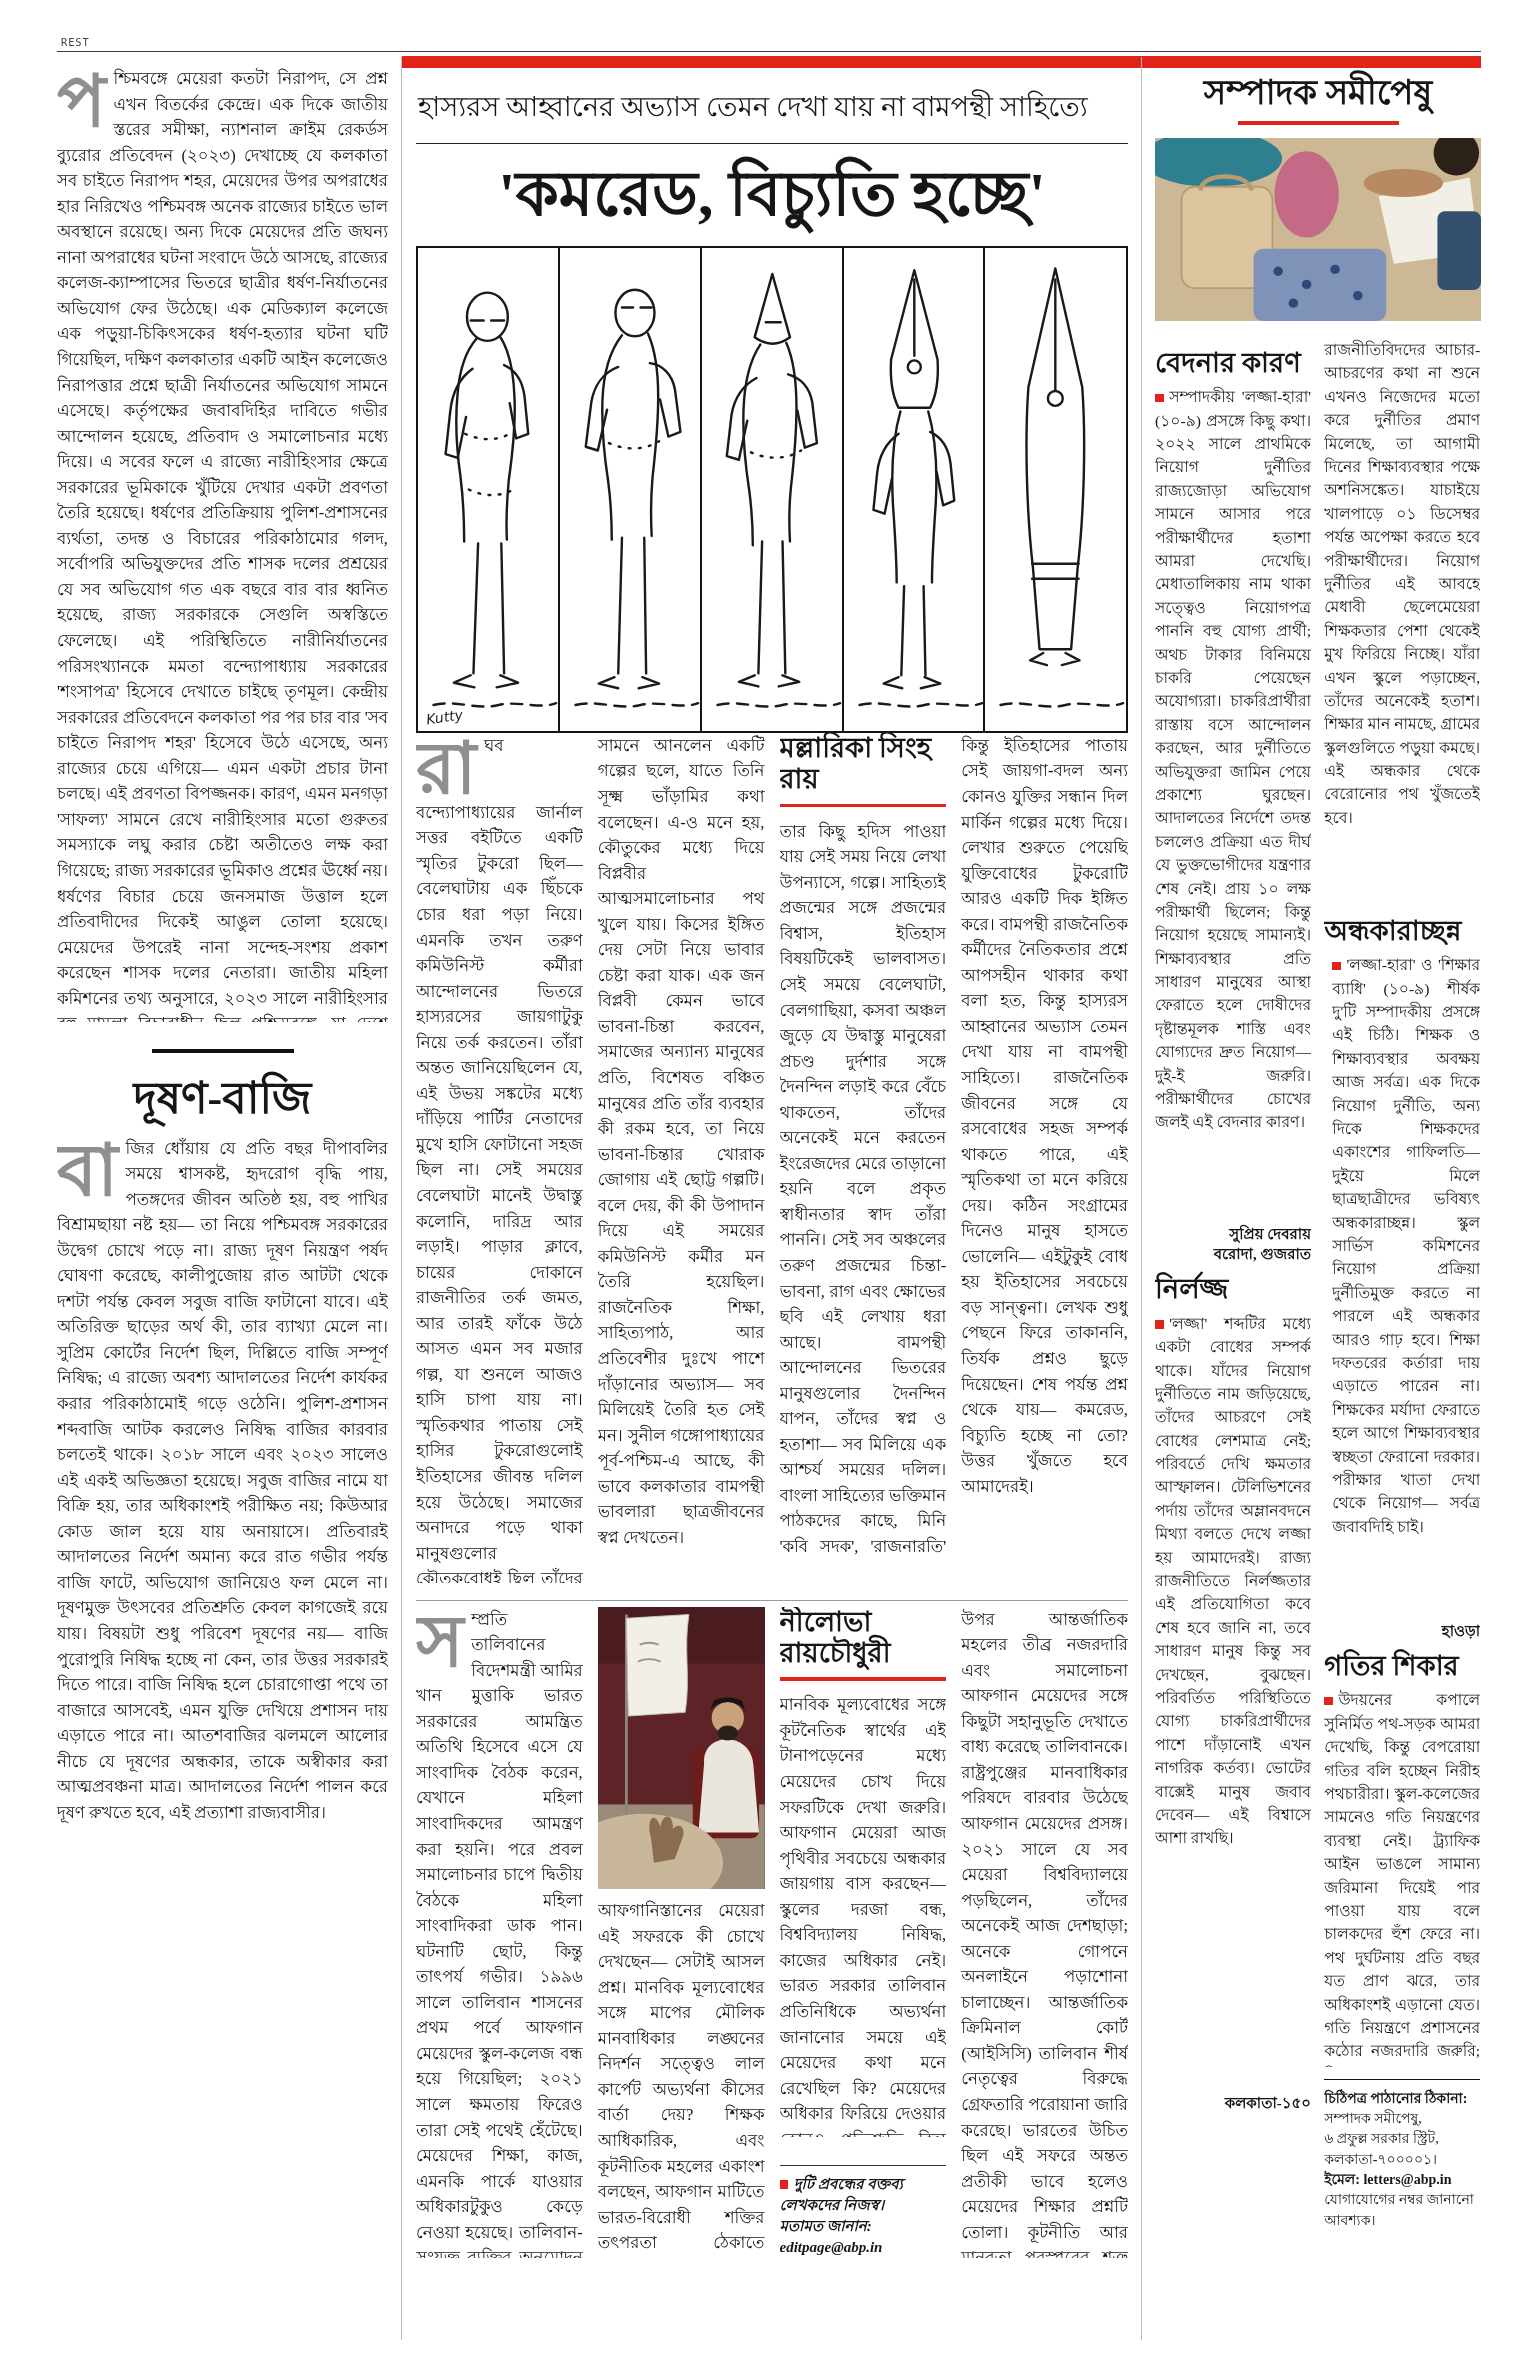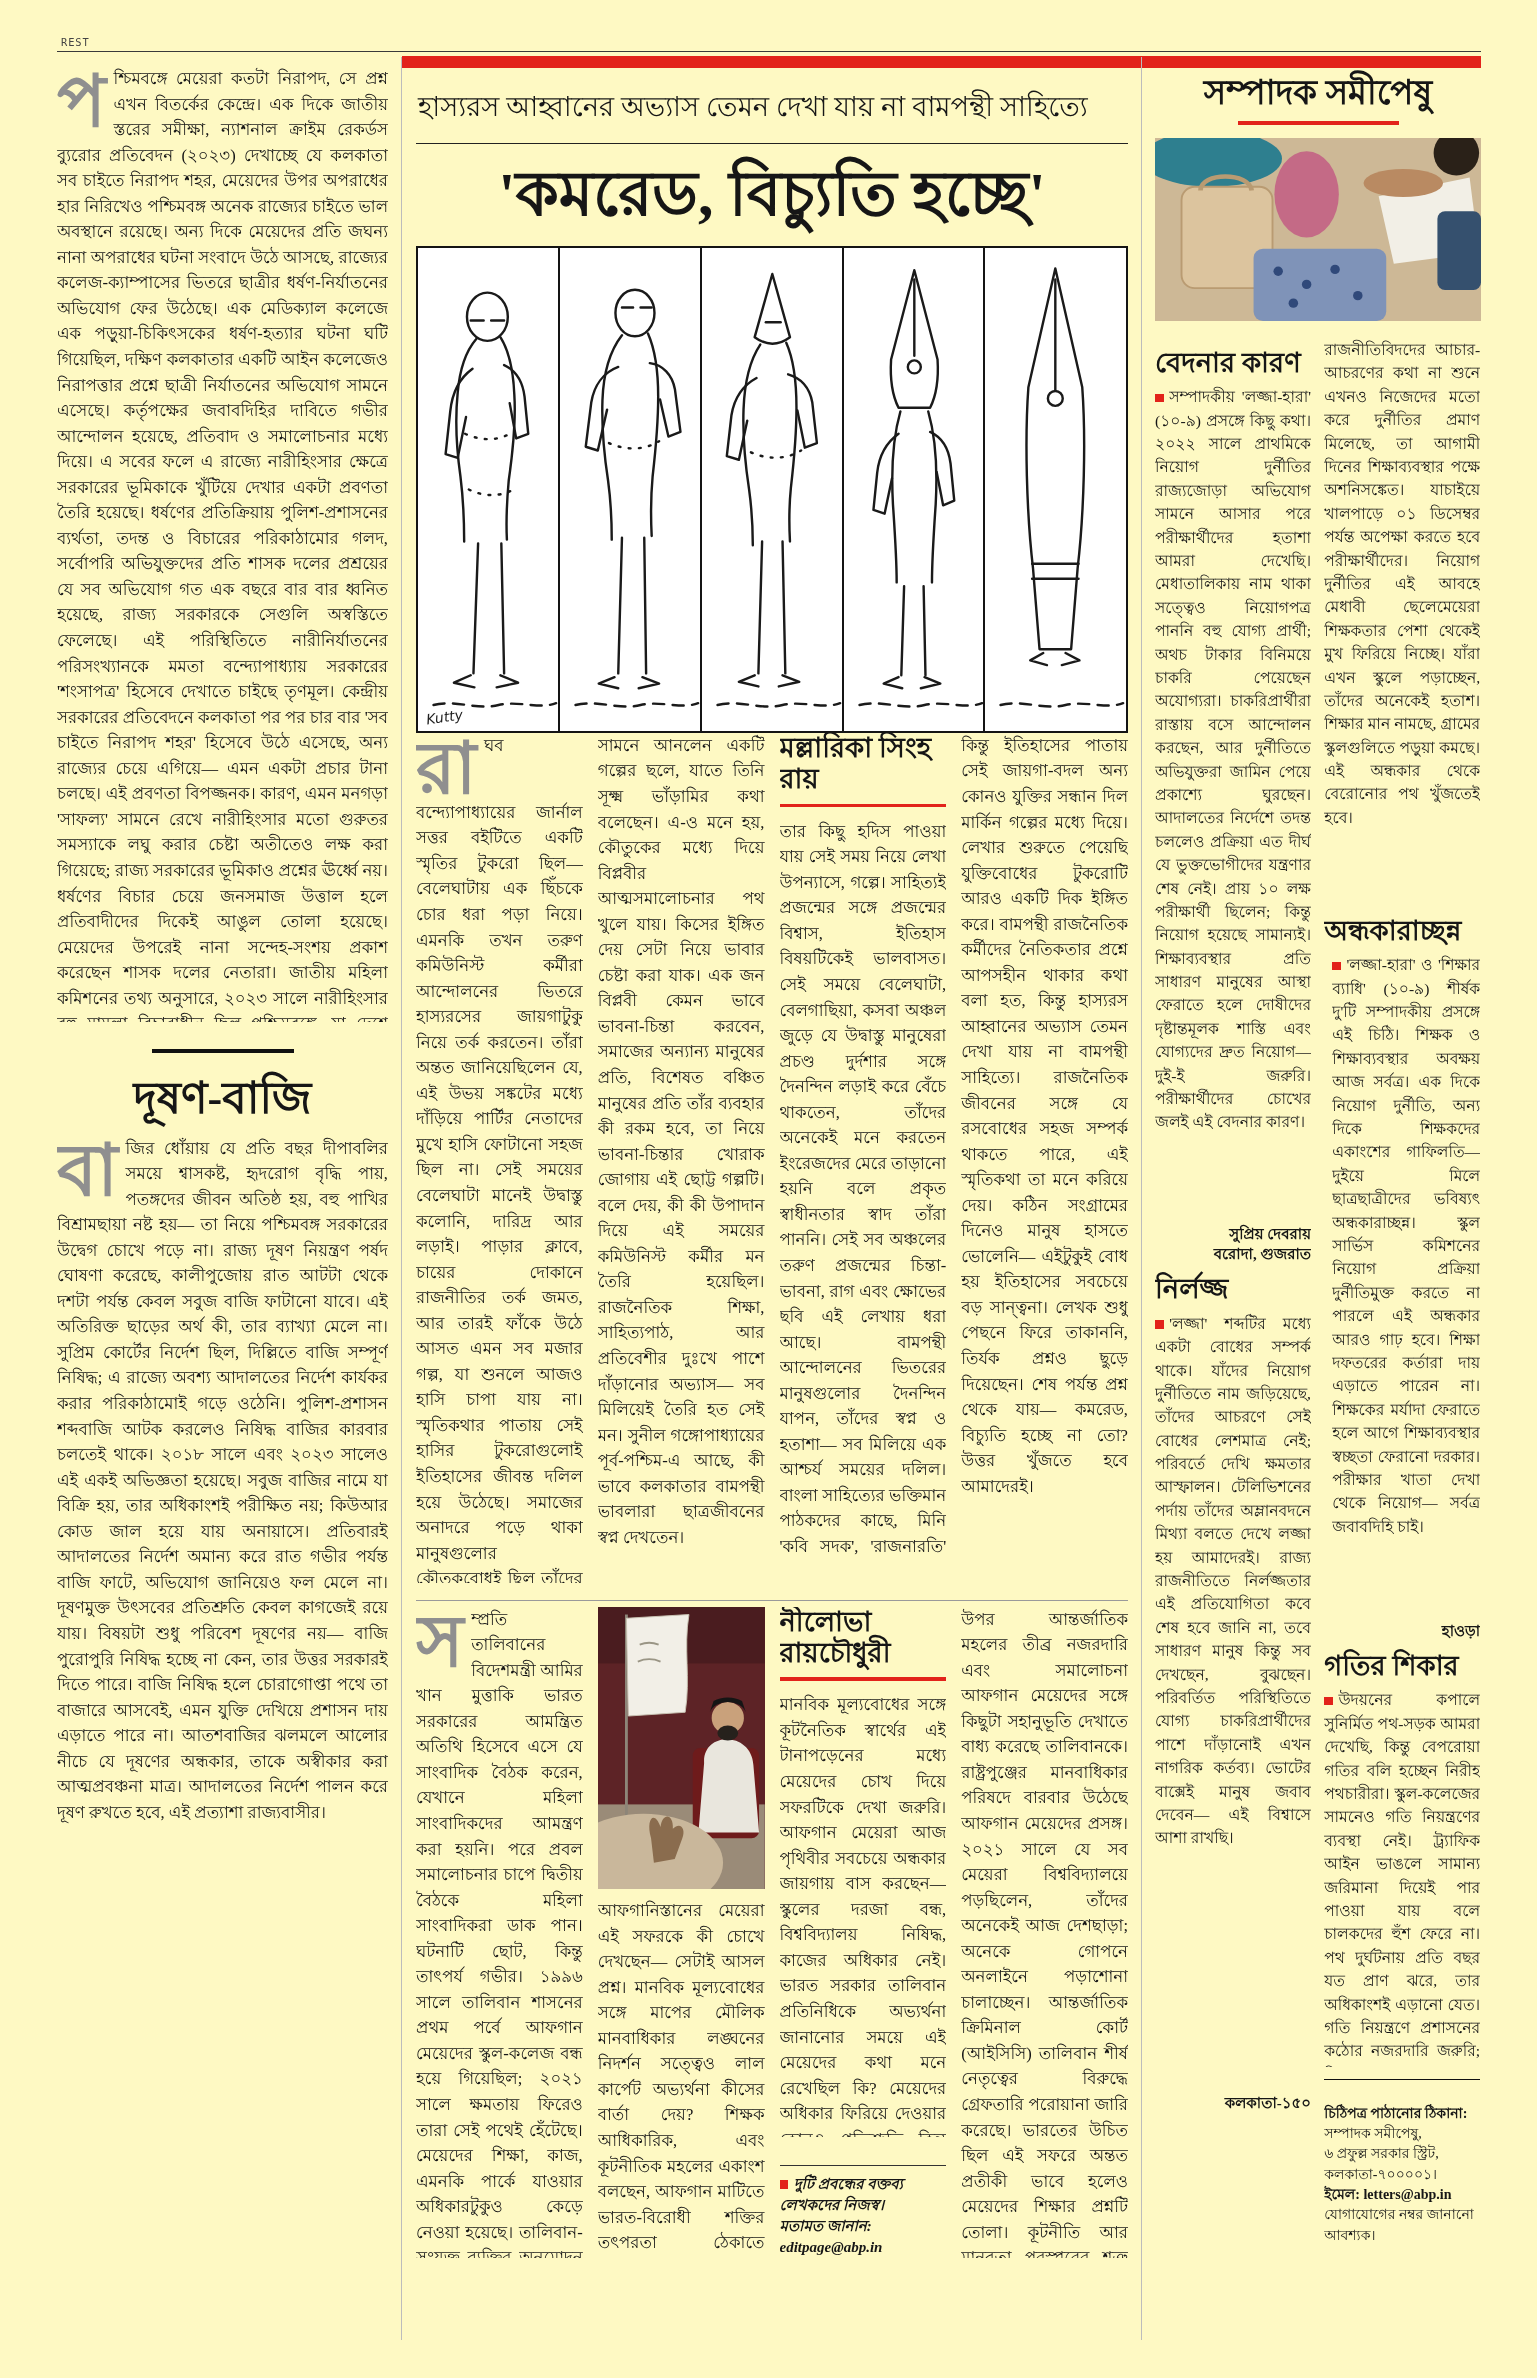--- a/index.html
+++ b/index.html
@@ -1,16 +1,16 @@
 <!DOCTYPE html>
 <html style="font-size:15px"><head>
 <meta charset="utf-8">
 <style>
   html,body{margin:0;padding:0;background:#e9e9e9;}
-  .page{position:relative;width:1538px;height:2378px;background:#fef9c3;margin:0 auto;
+  .page{position:relative;width:1538px;height:2378px;background:#ffffff;margin:0 auto;
         font-family:"Liberation Serif","DejaVu Sans",serif;color:#161616;overflow:hidden;}
   .corner-mark{position:absolute;left:61px;top:36px;font-size:10.4px;letter-spacing:0.9px;color:#444;
         font-family:"DejaVu Sans Mono",monospace;}
   .top-rule{position:absolute;left:57px;right:57px;top:51px;height:0.9px;background:#3a3a3a;}
   .top-redbar{position:absolute;left:402px;right:57px;top:56px;height:12.3px;background:#e2231a;}
   .vrule{position:absolute;top:57px;bottom:38px;width:0.9px;background:#bcbcbc;}
   .v1{left:401px;} .v2{left:1141px;}
 
   
   .left-rail{position:absolute;left:57px;top:66px;width:331px;bottom:38px;}
@@ -58,21 +58,21 @@
   .letters{position:absolute;left:1155px;width:326px;top:74px;bottom:38px;}
   .letters-header{font-size:34px;font-weight:bold;text-align:center;line-height:1.1;}
   .letters-redrule{width:161px;height:3.8px;background:#e2231a;margin:9.5px auto 13.2px;}
   .photo-students{width:100%;height:183px;background:#cdb896;}
   .letters-cols{display:flex;gap:13.2px;margin-top:13.2px;height:1987px;}
   .lcol{width:156px;overflow:hidden;}
   .letter-heading{font-size:27.4px;font-weight:bold;margin:9.5px 0 7.6px;line-height:1.1;}
   .lt{font-size:15.6px;line-height:1.5;text-align:justify;overflow:hidden;}
   .lsq{display:inline-block;width:8.5px;height:8.5px;background:#e2231a;margin-right:5.7px;}
   .sig{text-align:right;font-weight:bold;font-size:15px;margin:5.7px 0 9.5px;line-height:1.35;}
-  .addr-box{border-top:1.9px solid #111;margin-top:11.4px;padding-top:24px;font-size:14px;line-height:1.45;}
+  .addr-box{border-top:1.9px solid #111;margin-top:11.4px;padding-top:9px;font-size:14px;line-height:1.45;}
   .addr-box .lbl{font-weight:bold;}
   .addr-box .email{font-weight:bold;}
 
   .h1{height:833px;} .h2{height:776px;} .h3{height:568px;} .h4{height:662px;margin-left:8px;} .h5{height:379px;}
 </style>
 </head>
 <body>
 
 <div class="page">
 

